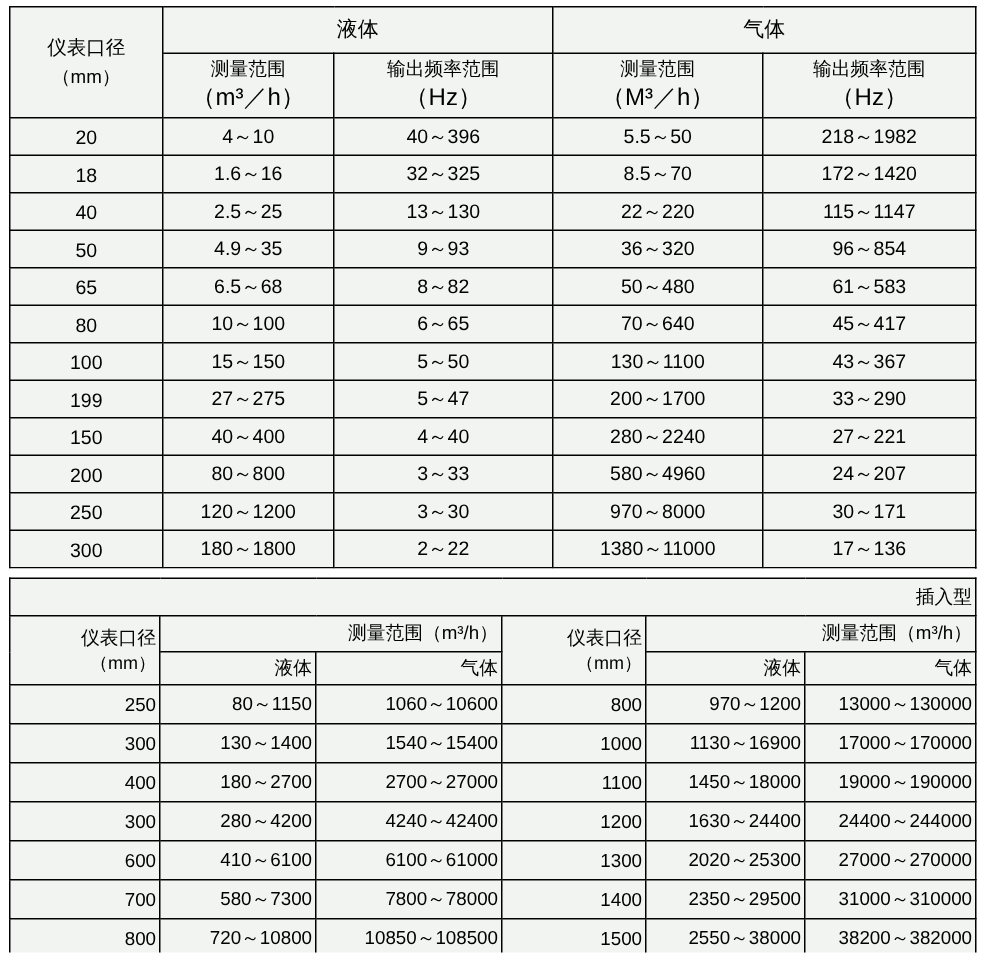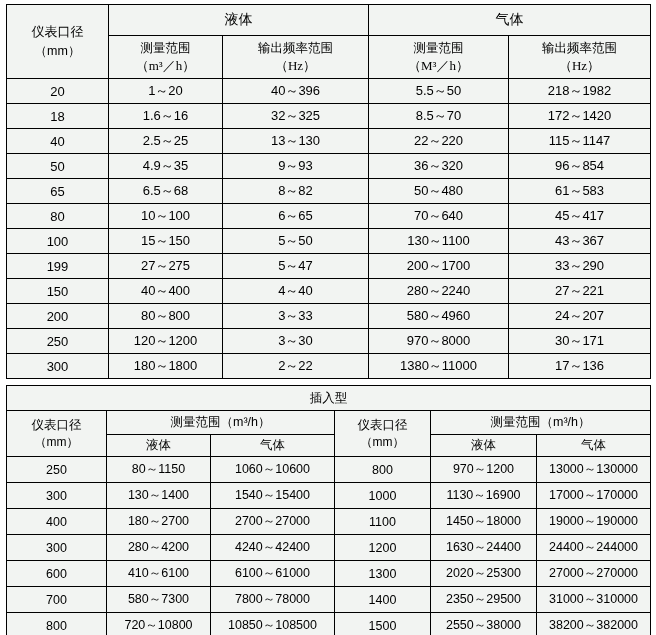--- a/index.html
+++ b/index.html
@@ -40,22 +40,21 @@
     font-size: 14px;
     height: 28px;
   }
   .hdr-sub {
     font-size: 12.5px;
     line-height: 1.35;
     height: 40px;
   }
   .hdr-sub .unit {
     display: block;
-    font-size: 13px;
-    font-family: Liberation Serif, serif;
+    font-size: 16px;
   }
   .caliber-cell {
     font-size: 13px;
     line-height: 1.5;
     height: 68px;
   }
   .caliber-cell .unit {
     display: block;
     font-size: 12.5px;
   }
@@ -68,20 +67,21 @@
     border: none;
     background: #ffffff;
     padding: 0;
   }
   .insert-title {
     height: 22px;
     font-size: 13.5px;
   }
   .t2 td {
     font-size: 12.5px;
+    text-align: right;
   }
   .t2 .hdr1 {
     height: 24px;
   }
   .t2 .hdr2 {
     height: 22px;
   }
   .t2 .cal2 {
     line-height: 1.45;
   }
@@ -130,21 +130,21 @@
           <span class="unit">（M³／h）</span>
         </td>
         <td class="hdr-sub">
           <span>输出频率范围</span>
           <span class="unit">（Hz）</span>
         </td>
       </tr>
 
       <tr class="data-row">
         <td>20</td>
-        <td>1～20</td>
+        <td>4～10</td>
         <td>40～396</td>
         <td>5.5～50</td>
         <td>218～1982</td>
       </tr>
       <tr class="data-row">
         <td>18</td>
         <td>1.6～16</td>
         <td>32～325</td>
         <td>8.5～70</td>
         <td>172～1420</td>

